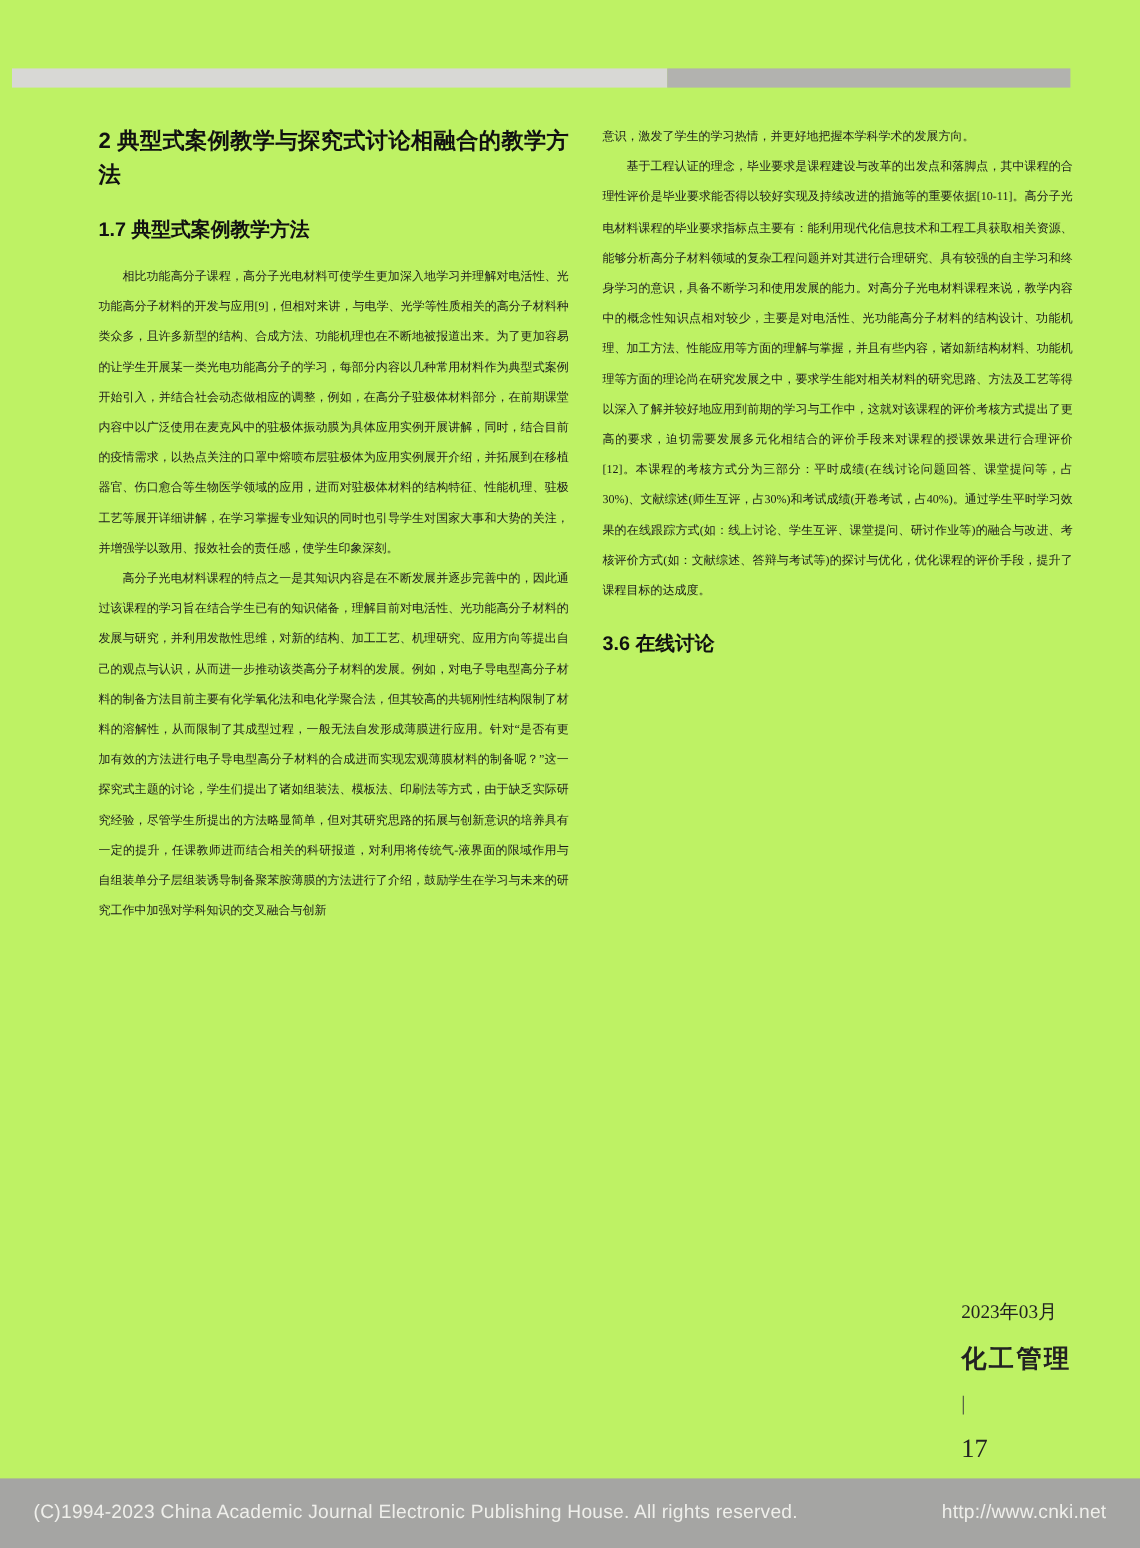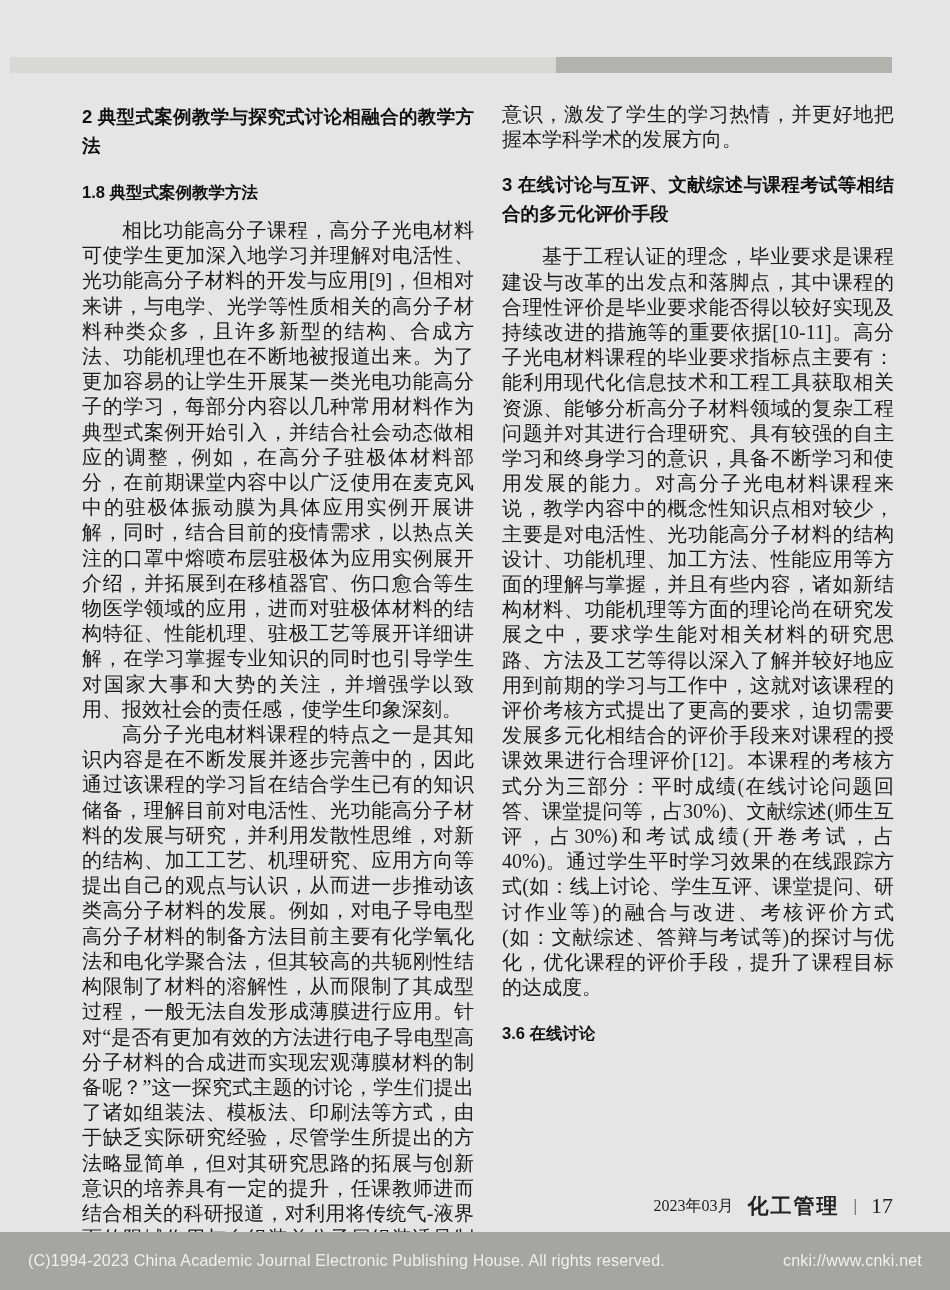--- a/index.html
+++ b/index.html
@@ -5,21 +5,21 @@
   * { margin:0; padding:0; box-sizing:border-box; }
   html,body { width:950px; height:1290px; }
   body {
     font-family:"Liberation Serif","DejaVu Serif",serif;
     color:#1b1b1b;
     background:#ffffff;
   }
   .page {
     position:relative;
     width:950px; height:1290px;
-    background:#e5e5e5;
+    background:#bef264;
     overflow:hidden;
   }
   
   .top-band {
     position:absolute; top:57px; left:10px; width:882px; height:16px;
     display:flex;
   }
   .band-left  { width:546px; height:100%; background:#d8d8d5; }
   .band-right { flex:1; height:100%; background:#b2b2af; }
 
@@ -36,33 +36,33 @@
     text-align:justify; color:#111;
     margin-bottom:16px;
   }
   h3.sub-heading {
     font-family:"Liberation Sans","DejaVu Sans",sans-serif;
     font-size:16.5px; font-weight:700; line-height:24px;
     color:#111;
     margin:20px 0 14px 0;
   }
   p.body {
-    font-size:20px; line-height:25.2px;
+    font-size:10px; line-height:25.2px;
     text-align:justify; text-justify:inter-ideograph;
     text-indent:2em;
     color:#1b1b1b;
   }
   p.body.no-indent { text-indent:0; }
   .col-right h2.sec-heading { margin-top:18px; }
 
   
   .issue-line {
     position:absolute; right:57px; bottom:70px;
-    display:flex; align-items:center; gap:14px;
-    font-size:16px; color:#222;
+    display:flex; align-items:flex-start; gap:14px;
+    font-size:16px; color:#222;flex-direction:column;
   }
   .issue-line .journal-logo {
     font-weight:700; font-size:21px;
     letter-spacing:2px;
     font-family:"Liberation Serif","DejaVu Serif",serif;
   }
   .issue-line .sep { color:#444; font-size:17px; }
   .issue-line .pageno { font-size:22px; }
 
   
@@ -83,39 +83,38 @@
 
   <div class="top-band">
     <div class="band-left"></div>
     <div class="band-right"></div>
   </div>
 
   <div class="content">
 
     <div class="col col-left">
       <h2 class="sec-heading">2 典型式案例教学与探究式讨论相融合的教学方法</h2>
-      <h3 class="sub-heading">1.8 典型式案例教学方法</h3>
+      <h3 class="sub-heading">1.7 典型式案例教学方法</h3>
       <p class="body">相比功能高分子课程，高分子光电材料可使学生更加深入地学习并理解对电活性、光功能高分子材料的开发与应用[9]，但相对来讲，与电学、光学等性质相关的高分子材料种类众多，且许多新型的结构、合成方法、功能机理也在不断地被报道出来。为了更加容易的让学生开展某一类光电功能高分子的学习，每部分内容以几种常用材料作为典型式案例开始引入，并结合社会动态做相应的调整，例如，在高分子驻极体材料部分，在前期课堂内容中以广泛使用在麦克风中的驻极体振动膜为具体应用实例开展讲解，同时，结合目前的疫情需求，以热点关注的口罩中熔喷布层驻极体为应用实例展开介绍，并拓展到在移植器官、伤口愈合等生物医学领域的应用，进而对驻极体材料的结构特征、性能机理、驻极工艺等展开详细讲解，在学习掌握专业知识的同时也引导学生对国家大事和大势的关注，并增强学以致用、报效社会的责任感，使学生印象深刻。</p>
       <p class="body">高分子光电材料课程的特点之一是其知识内容是在不断发展并逐步完善中的，因此通过该课程的学习旨在结合学生已有的知识储备，理解目前对电活性、光功能高分子材料的发展与研究，并利用发散性思维，对新的结构、加工工艺、机理研究、应用方向等提出自己的观点与认识，从而进一步推动该类高分子材料的发展。例如，对电子导电型高分子材料的制备方法目前主要有化学氧化法和电化学聚合法，但其较高的共轭刚性结构限制了材料的溶解性，从而限制了其成型过程，一般无法自发形成薄膜进行应用。针对“是否有更加有效的方法进行电子导电型高分子材料的合成进而实现宏观薄膜材料的制备呢？”这一探究式主题的讨论，学生们提出了诸如组装法、模板法、印刷法等方式，由于缺乏实际研究经验，尽管学生所提出的方法略显简单，但对其研究思路的拓展与创新意识的培养具有一定的提升，任课教师进而结合相关的科研报道，对利用将传统气-液界面的限域作用与自组装单分子层组装诱导制备聚苯胺薄膜的方法进行了介绍，鼓励学生在学习与未来的研究工作中加强对学科知识的交叉融合与创新</p>
     </div>
 
     <div class="col col-right">
       <p class="body no-indent">意识，激发了学生的学习热情，并更好地把握本学科学术的发展方向。</p>
-      <h2 class="sec-heading">3 在线讨论与互评、文献综述与课程考试等相结合的多元化评价手段</h2>
       <p class="body">基于工程认证的理念，毕业要求是课程建设与改革的出发点和落脚点，其中课程的合理性评价是毕业要求能否得以较好实现及持续改进的措施等的重要依据[10-11]。高分子光电材料课程的毕业要求指标点主要有：能利用现代化信息技术和工程工具获取相关资源、能够分析高分子材料领域的复杂工程问题并对其进行合理研究、具有较强的自主学习和终身学习的意识，具备不断学习和使用发展的能力。对高分子光电材料课程来说，教学内容中的概念性知识点相对较少，主要是对电活性、光功能高分子材料的结构设计、功能机理、加工方法、性能应用等方面的理解与掌握，并且有些内容，诸如新结构材料、功能机理等方面的理论尚在研究发展之中，要求学生能对相关材料的研究思路、方法及工艺等得以深入了解并较好地应用到前期的学习与工作中，这就对该课程的评价考核方式提出了更高的要求，迫切需要发展多元化相结合的评价手段来对课程的授课效果进行合理评价[12]。本课程的考核方式分为三部分：平时成绩(在线讨论问题回答、课堂提问等，占30%)、文献综述(师生互评，占30%)和考试成绩(开卷考试，占40%)。通过学生平时学习效果的在线跟踪方式(如：线上讨论、学生互评、课堂提问、研讨作业等)的融合与改进、考核评价方式(如：文献综述、答辩与考试等)的探讨与优化，优化课程的评价手段，提升了课程目标的达成度。</p>
       <h3 class="sub-heading">3.6 在线讨论</h3>
     </div>
 
   </div>
 
   <div class="issue-line">
     <span>2023年03月</span>
     <span class="journal-logo">化工管理</span>
     <span class="sep">|</span>
     <span class="pageno">17</span>
   </div>
 
   <div class="copyright-bar">
     <span>(C)1994-2023 China Academic Journal Electronic Publishing House. All rights reserved.</span>
-    <span>cnki://www.cnki.net</span>
+    <span>http://www.cnki.net</span>
   </div>
 
 </div>
 
 </body></html>

